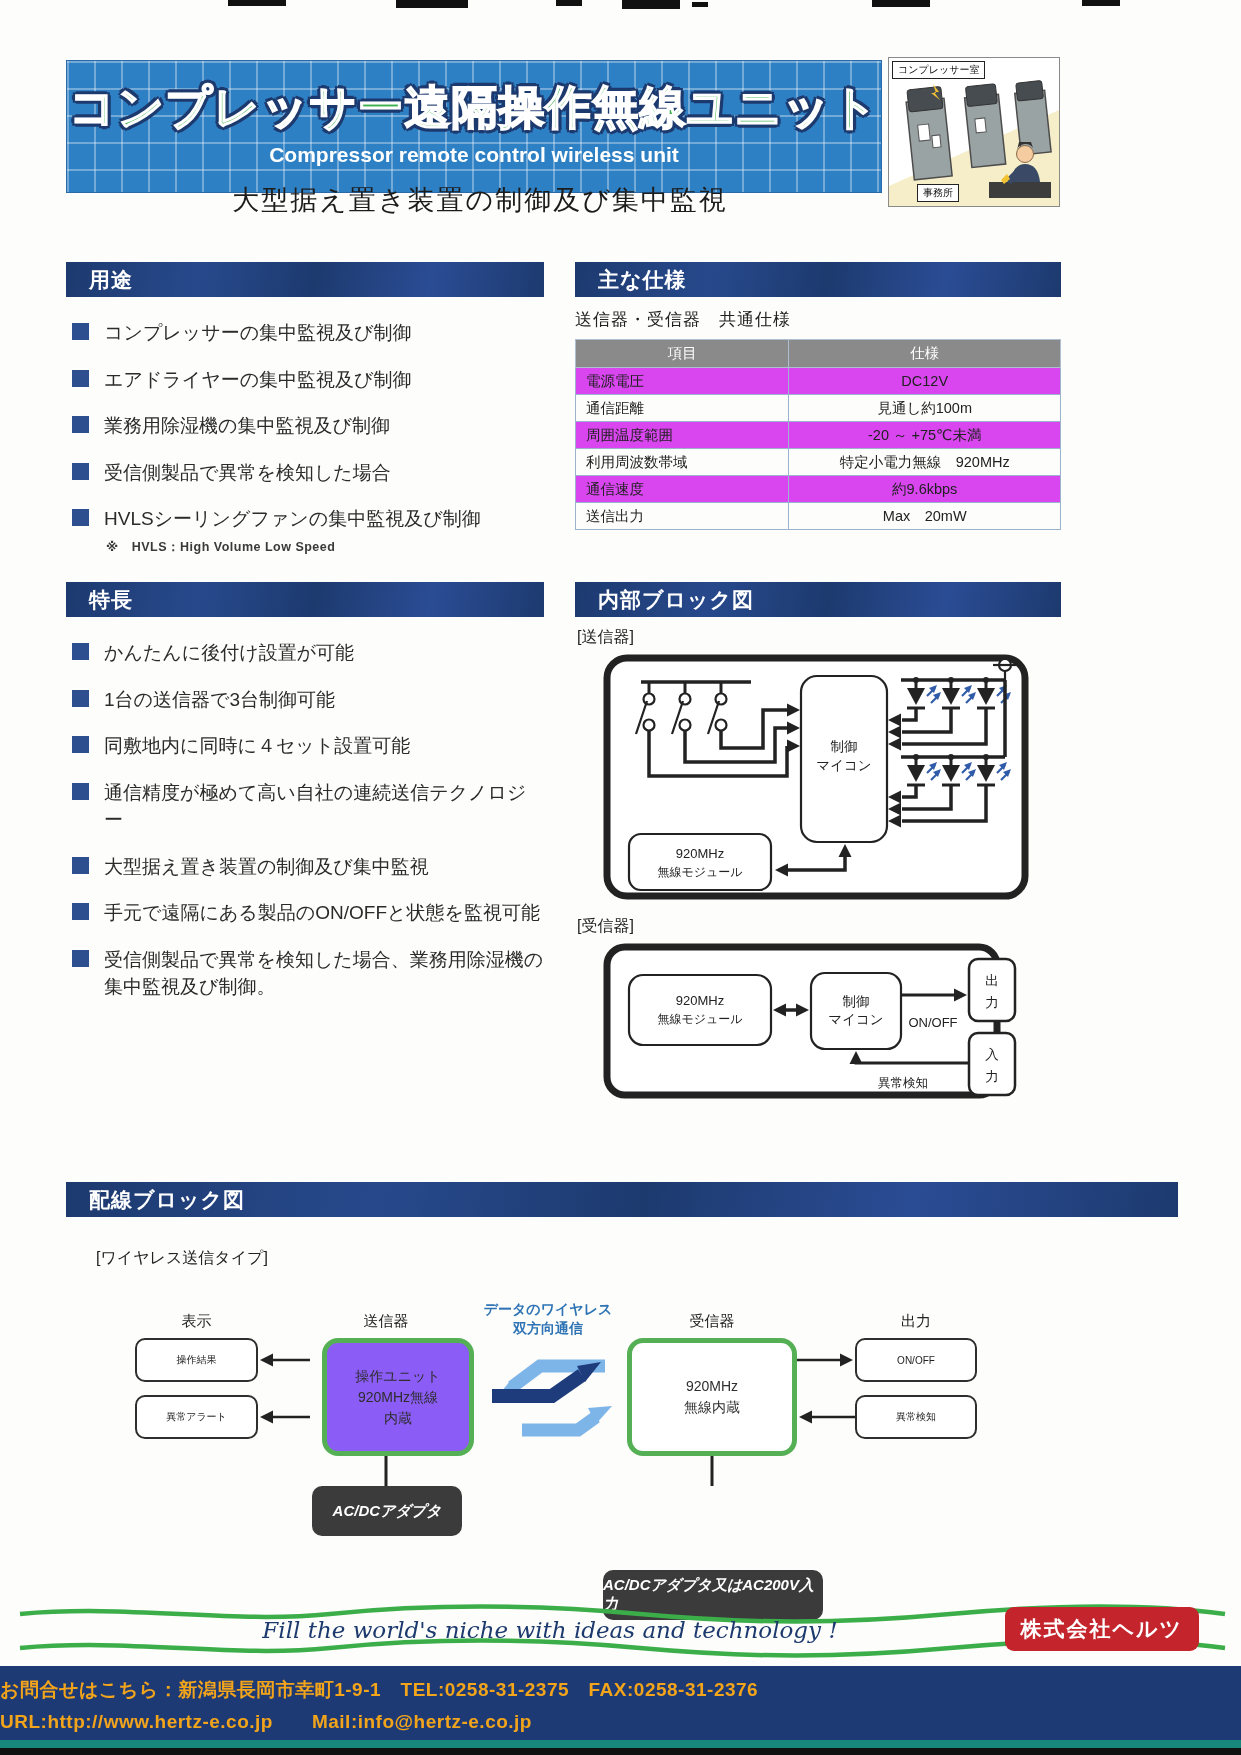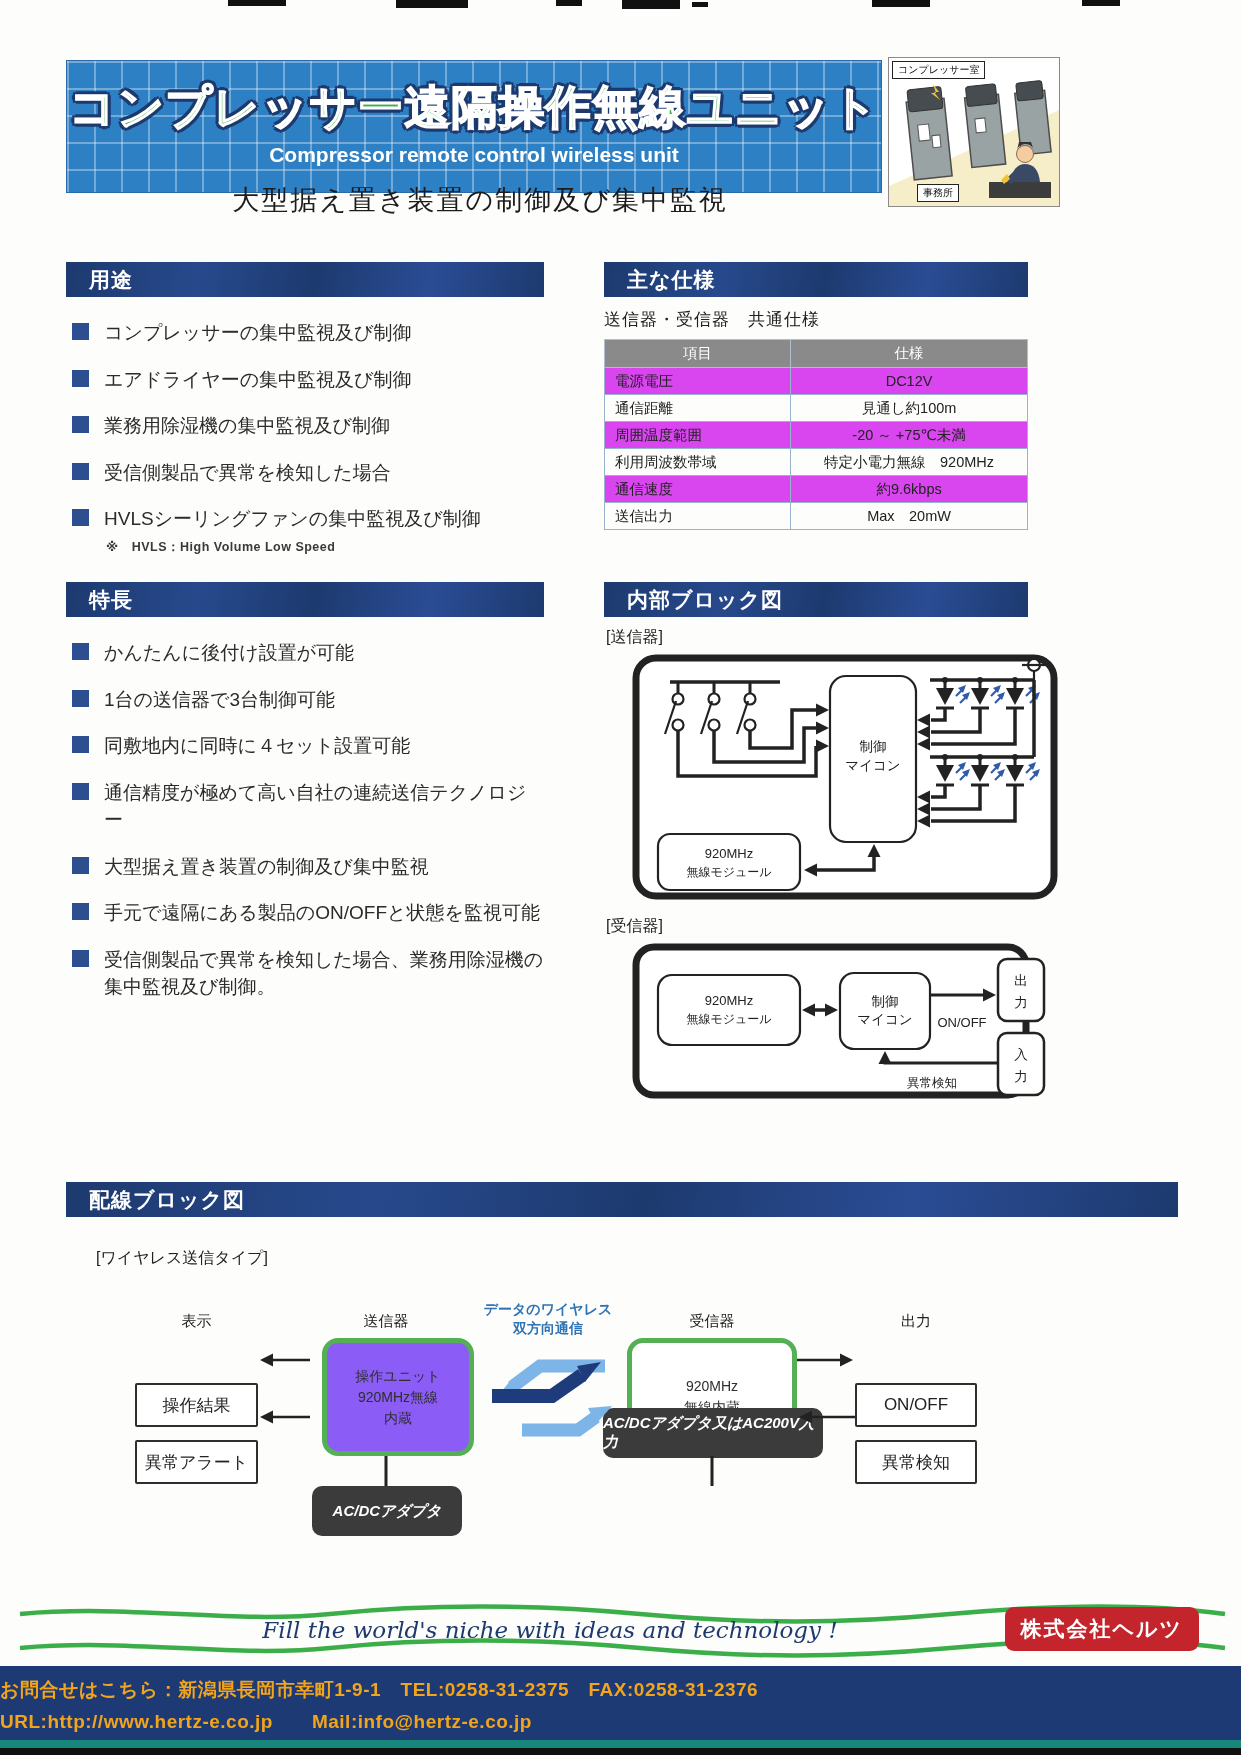--- a/index.html
+++ b/index.html
@@ -34,21 +34,21 @@
              font-size:27px; color:#1c1c1c; letter-spacing:2px; }
 
   
   .secbar {
     height:35px; line-height:35px; padding-left:23px;
     background:linear-gradient(100deg,#1d3a6f 0%,#27498c 28%,#1d3a6f 52%,#2a4c94 76%,#1d3a6f 100%);
     color:#fff; font-size:21px; font-weight:bold; letter-spacing:1px;
   }
 
   .col-left  { position:absolute; left:66px;  width:478px; }
-  .col-right { position:absolute; left:604px; width:424px; }
+  .col-right { position:absolute; left:575px; width:486px; }
 
   .bullets { margin-top:22px; }
   .bullet-item { display:flex; gap:15px; margin:0 0 19px 6px; font-size:19px; color:#2b2b2b; line-height:1.45; }
   .bullet-sq { flex:0 0 17px; width:17px; height:17px; background:#2D4F8F; margin-top:4px; }
   .note { margin:2px 0 0 40px; font-size:12.5px; font-weight:bold; color:#3a3a3a; letter-spacing:.5px; }
 
   
   #spec-sub { margin-top:11px; font-size:17px; color:#222; letter-spacing:1px; }
   table.spec { margin-top:8px; width:100%; border-collapse:collapse; }
   table.spec th { background:#8a8a8a; color:#fff; font-size:14.5px; font-weight:normal;
@@ -60,22 +60,22 @@
 
   .diag-label { margin:10px 0 4px 2px; font-size:16px; color:#222; }
 
   svg text { font-family:"Liberation Sans","DejaVu Sans",sans-serif; fill:#222; }
 
   
   #wiring-bar { position:absolute; left:66px; top:1182px; width:1112px; }
   #wiring-type { position:absolute; left:96px; top:1248px; font-size:16px; color:#222; }
 
   .wlabel { position:absolute; text-align:center; font-size:15px; color:#222; }
-  .wbox { position:absolute; background:#fff; border:2.5px solid #2e2e2e; border-radius:2px;
-          display:flex; align-items:center; justify-content:center; font-size:17px; color:#222;margin-top:45px; }
+  .wbox { position:absolute; background:#fff; border:2.5px solid #2e2e2e; border-radius:10px;
+          display:flex; align-items:center; justify-content:center; font-size:10px; color:#222; }
   .gbox { position:absolute; border:5px solid #55B055; border-radius:16px;
           display:flex; align-items:center; justify-content:center; text-align:center;
           font-size:14px; color:#2e2e2e; line-height:1.5; }
   .gbox.fill { background:#8b5cf6;margin-left:12px; }
   .gbox.open { background:#ffffff; }
   .kbox { position:absolute; background:#3b3b3b; border-radius:10px; display:flex; align-items:center;
           justify-content:center; color:#fff; font-size:15px; font-weight:bold; font-style:italic; }
   .preline { white-space:pre-line; }
   #wireless-note { position:absolute; left:468px; top:1300px; width:160px; text-align:center;
                    color:#2E74B5; font-size:14px; font-weight:bold; line-height:1.35; }
@@ -367,21 +367,21 @@
   <div class="wbox" style="left:135px;top:1338px;width:123px;height:44px">操作結果</div>
   <div class="wbox" style="left:135px;top:1395px;width:123px;height:44px">異常アラート</div>
   <div class="gbox fill preline" style="left:310px;top:1338px;width:152px;height:118px">操作ユニット
 920MHz無線
 内蔵</div>
   <div class="gbox open preline" style="left:627px;top:1338px;width:170px;height:118px">920MHz
 無線内蔵</div>
   <div class="wbox" style="left:855px;top:1338px;width:122px;height:44px">ON/OFF</div>
   <div class="wbox" style="left:855px;top:1395px;width:122px;height:44px">異常検知</div>
   <div class="kbox" style="left:312px;top:1486px;width:150px;height:50px">AC/DCアダプタ</div>
-  <div class="kbox" style="left:603px;top:1408px;width:220px;height:50px">AC/DCアダプタ又はAC200V入力</div>
+  <div class="kbox" style="left:603px;top:1570px;width:220px;height:50px">AC/DCアダプタ又はAC200V入力</div>
 
   <svg style="position:absolute;left:0;top:1292px;pointer-events:none" width="1241" height="260" viewBox="0 0 1241 260">
     <path d="M310 68 H272" stroke="#222" stroke-width="2.6"></path>
     <polygon points="260,68 273,61.5 273,74.5" fill="#222"></polygon>
     <path d="M310 125 H272" stroke="#222" stroke-width="2.6"></path>
     <polygon points="260,125 273,118.5 273,131.5" fill="#222"></polygon>
     <path d="M797 68 H841" stroke="#222" stroke-width="2.6"></path>
     <polygon points="853,68 840,61.5 840,74.5" fill="#222"></polygon>
     <path d="M855 125 H811" stroke="#222" stroke-width="2.6"></path>
     <polygon points="799,125 812,118.5 812,131.5" fill="#222"></polygon>

